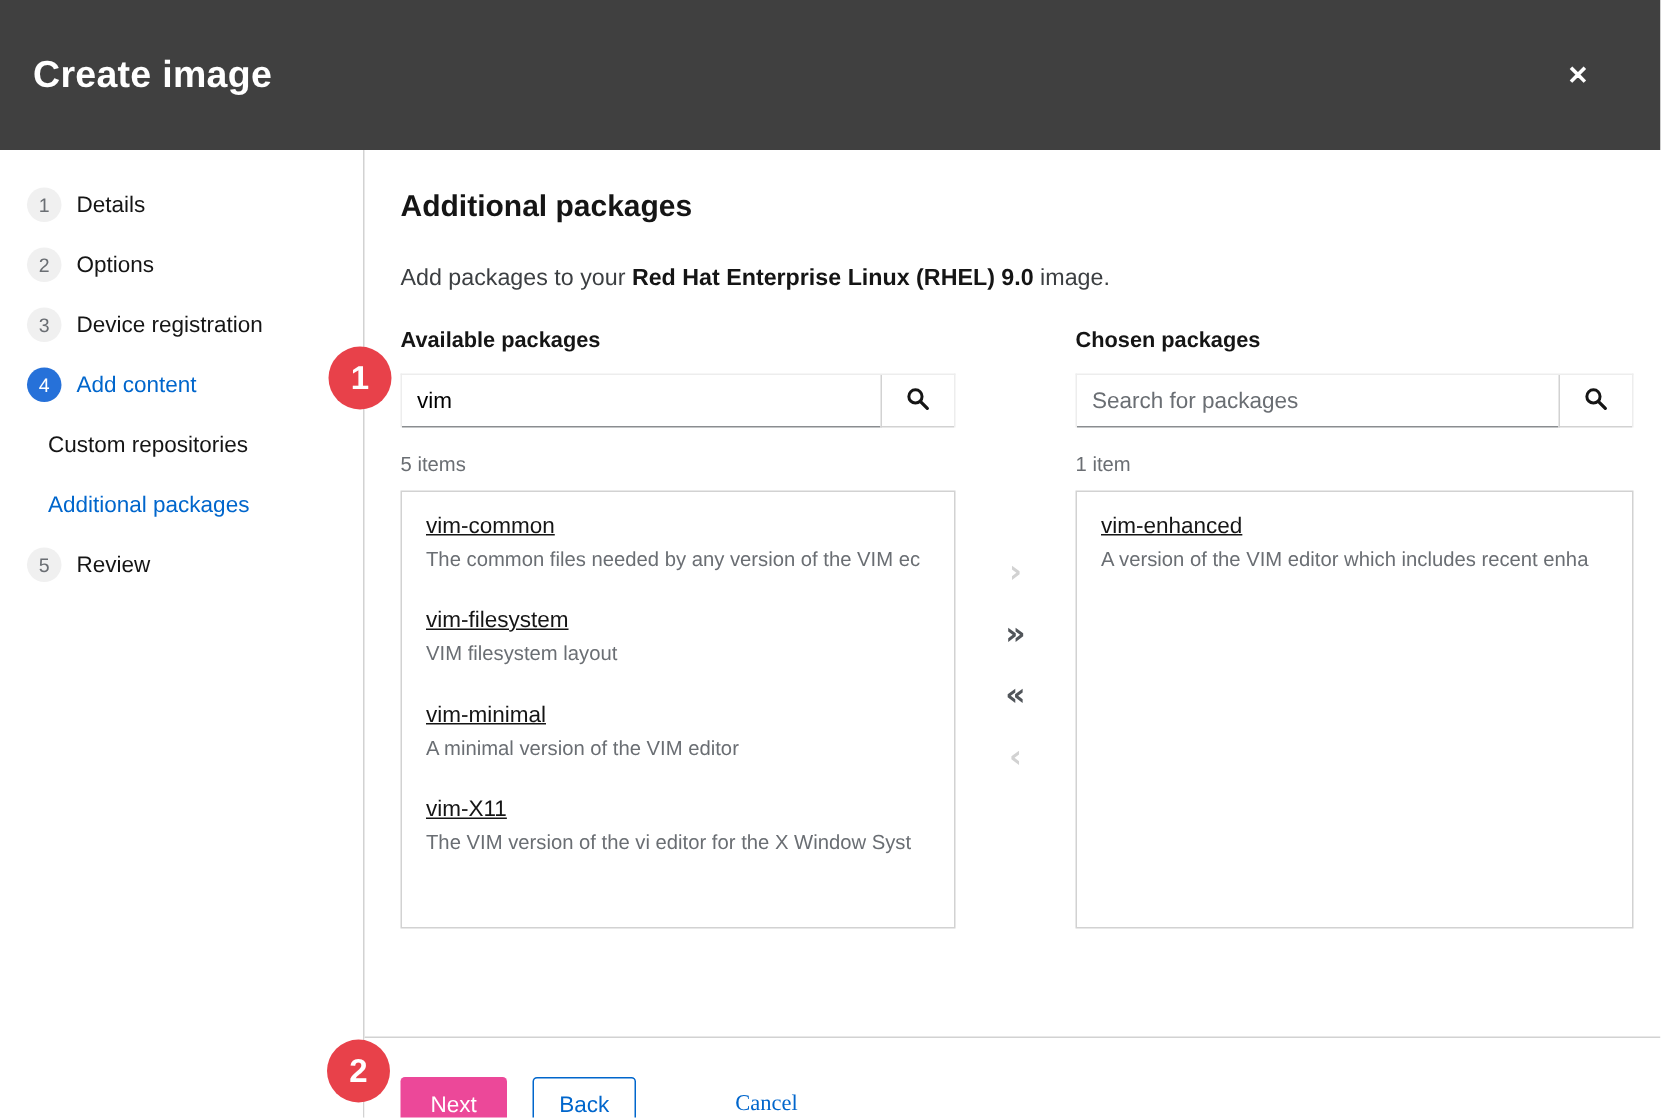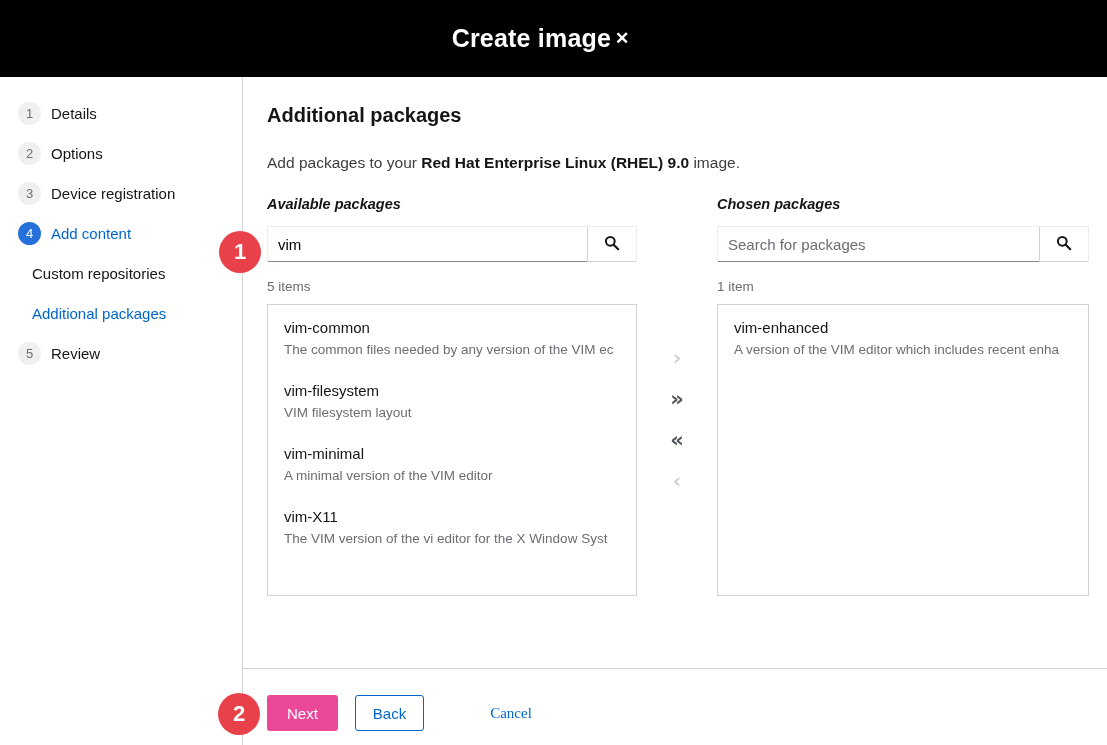--- a/index.html
+++ b/index.html
@@ -7,25 +7,25 @@
   body {
     font-family: "Liberation Sans", sans-serif;
     background: #ffffff;
     color: #151515;
     position: relative;
     overflow: hidden;
   }
 
   
   .modal-header {
-    height: 77px;
-    background: #000000;
-    display: flex;
-    align-items: center;
-    justify-content: center;
+    height: 100px;
+    background: #404040;
+    display: flex;
+    align-items: center;
+    justify-content: space-between;
     padding: 0 44px 0 22px;
   }
   .modal-title {
     color: #ffffff;
     font-size: 25px;
     font-weight: 700;
     letter-spacing: 0.2px;
   }
   .close-btn {
     background: none;
@@ -119,21 +119,20 @@
     align-items: center;
     justify-content: center;
     gap: 16px;
     padding-top: 48px;
   }
   .dl-label {
     font-size: 14.5px;
     font-weight: 700;
     color: #151515;
     margin-bottom: 14px;
-    font-style: italic;
   }
   .search-group {
     display: flex;
     height: 36px;
     border: 1px solid #ededed;
     border-bottom: none;
   }
   .search-input {
     flex: 1;
     border: none;
@@ -173,20 +172,21 @@
   .dl-item {
     padding: 12px 16px 9px 16px;
     cursor: pointer;
   }
   .pkg-name {
     font-size: 15px;
     color: #151515;
     line-height: 21px;
     white-space: nowrap;
     overflow: hidden;
+    text-decoration: underline;
   }
   .pkg-desc {
     font-size: 13.5px;
     color: #6a6e73;
     line-height: 19px;
     margin-top: 2px;
     white-space: nowrap;
     overflow: hidden;
   }
   .transfer-btn {

